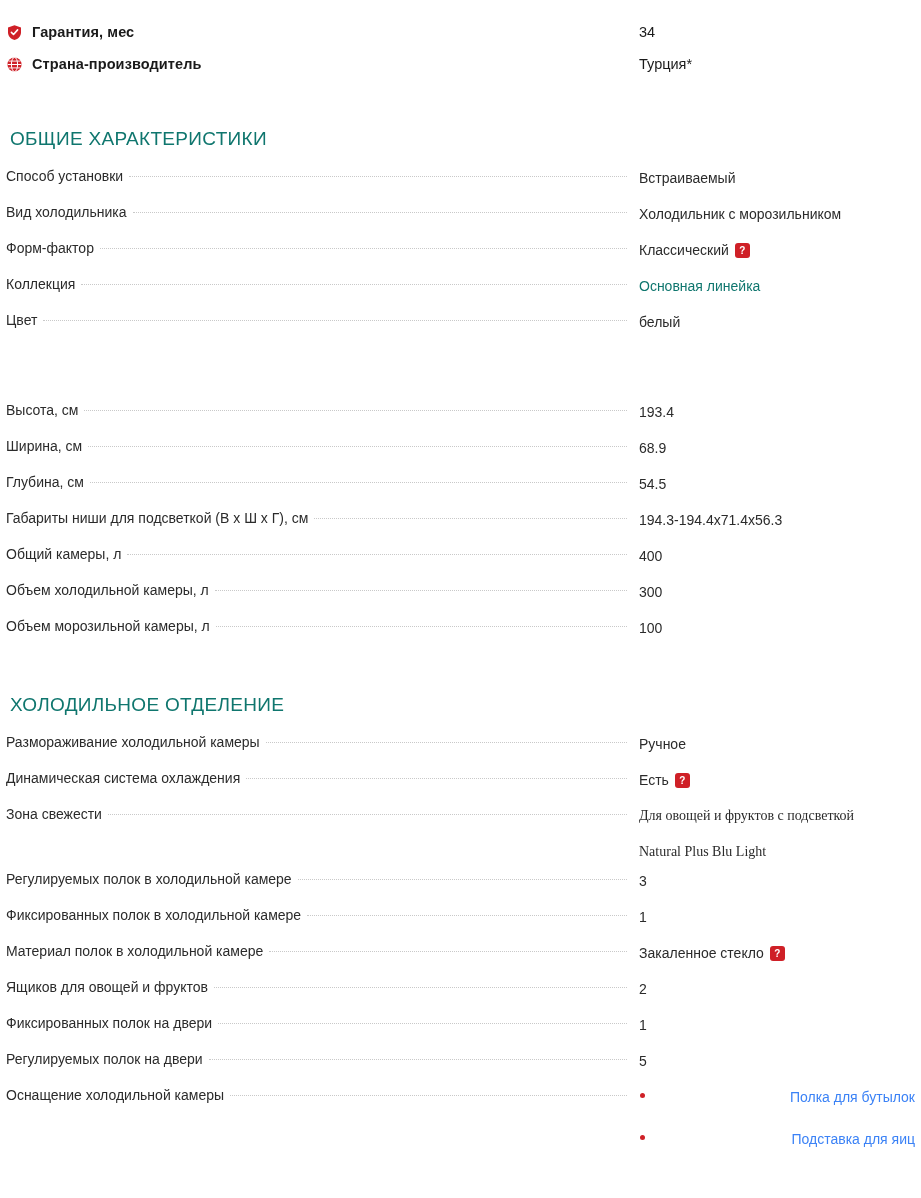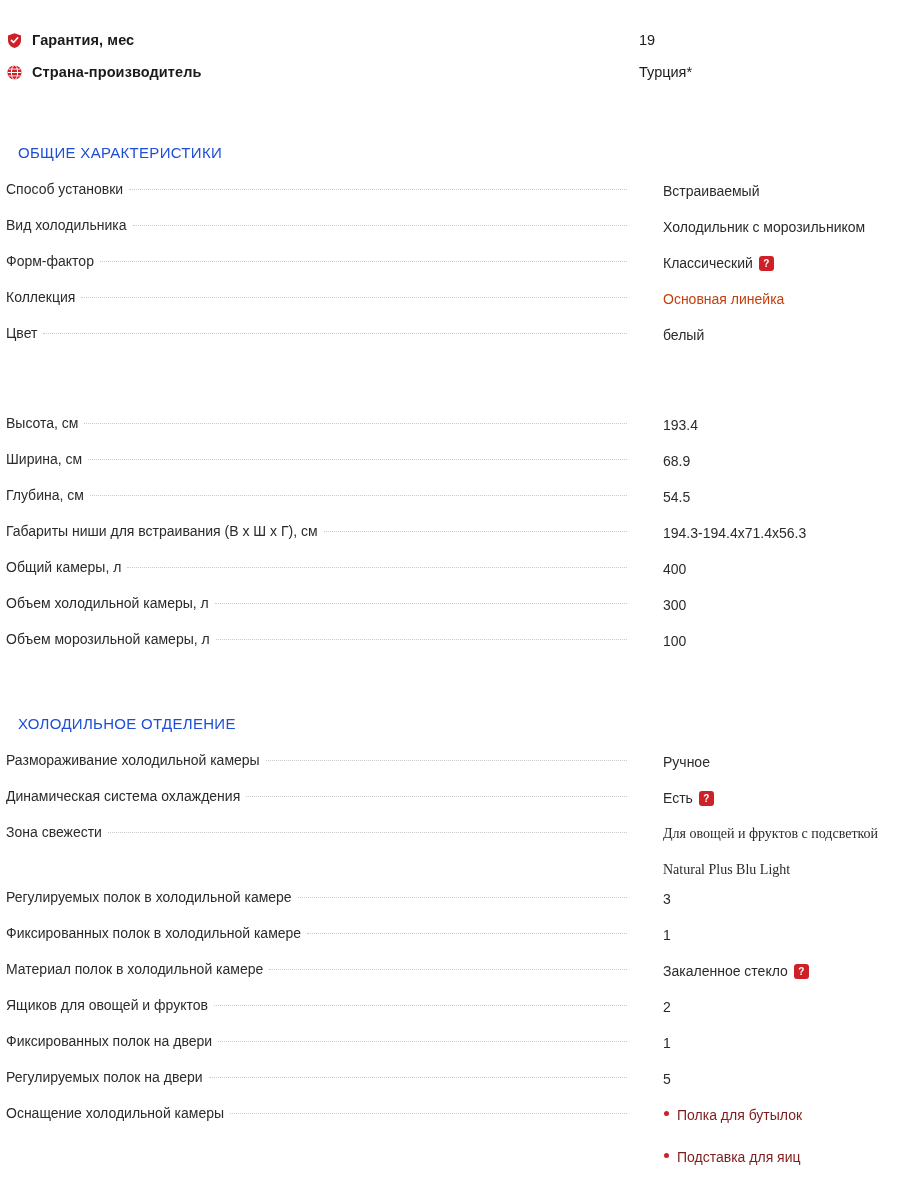--- a/index.html
+++ b/index.html
@@ -17,21 +17,21 @@
     -webkit-font-smoothing: antialiased;
   }
   .page {
     width: 921px;
     padding: 0 6px;
     position: relative;
   }
 
   
   .top-rows {
-    padding-top: 24px;
+    padding-top: 16px;
   }
   .hl-row {
     display: flex;
     align-items: center;
     height: 32px;
     position: relative;
   }
   .hl-left {
     display: flex;
     align-items: center;
@@ -53,36 +53,35 @@
     color: #1a1a1a;
     letter-spacing: 0.1px;
   }
   .hl-value {
     font-size: 14.5px;
     color: #1a1a1a;
   }
 
   
   .section-title {
-    color: #1d4ed8;
-    font-size: 15px;
+    color: #0f766e;
+    font-size: 19px;
     letter-spacing: 0.3px;
-    margin: 12px;
+    margin: 4px;
     padding: 0;
     font-weight: normal;
   }
   .sec-gap-1 { height: 44px; }
 
   
   .spec-row {
     display: flex;
     align-items: flex-start;
     min-height: 36px;
     padding-top: 8px;
-    gap: 24px;
   }
   .spec-name-wrap {
     width: 633px;
     flex: 0 0 633px;
     display: flex;
     align-items: baseline;
     overflow: hidden;
     position: relative;
   }
   .spec-name {
@@ -101,37 +100,38 @@
     margin-right: 12px;
   }
   .spec-value {
     flex: 1 1 auto;
     font-size: 14px;
     color: #2b2b2b;
     line-height: 1.45;
     max-width: 280px;
   }
   .spec-value.link {
-    color: #c2410c;
+    color: #0f766e;
   }
   .spec-value .sub-line {
     display: block;
     margin-top: 16px;
   }
   .bullet-list {
     margin: 0;
     padding: 0;
     list-style: none;
   }
   .bullet-list li {
     position: relative;
     padding-left: 14px;
     margin-bottom: 22px;
     font-size: 14px;
-    color: #7f1d1d;
+    color: #3b82f6;
+    text-align: right;
   }
   .bullet-list li:before {
     content: "";
     position: absolute;
     left: 1px;
     top: 6px;
     width: 5px;
     height: 5px;
     border-radius: 50%;
     background: #cf2027;
@@ -168,21 +168,21 @@
     <div class="hl-row">
       <div class="hl-left">
         <span class="hl-icon">
           <svg width="17" height="17" viewBox="0 0 17 17" aria-hidden="true">
             <path d="M8.5 1.2 L15 3.4 V8.4 C15 12.1 12.2 14.9 8.5 16 C4.8 14.9 2 12.1 2 8.4 V3.4 Z" fill="#cf2027"></path>
             <path d="M5.4 8.4 L7.5 10.5 L11.6 5.9" stroke="#ffffff" stroke-width="1.6" fill="none" stroke-linecap="round" stroke-linejoin="round"></path>
           </svg>
         </span>
         <span class="hl-label">Гарантия, мес</span>
       </div>
-      <span class="hl-value">19</span>
+      <span class="hl-value">34</span>
     </div>
 
     <div class="hl-row">
       <div class="hl-left">
         <span class="hl-icon">
           <svg width="17" height="17" viewBox="0 0 17 17" aria-hidden="true">
             <circle cx="8.5" cy="8.5" r="7.1" fill="#cf2027"></circle>
             <ellipse cx="8.5" cy="8.5" rx="3.1" ry="7.1" fill="none" stroke="#ffffff" stroke-width="1"></ellipse>
             <line x1="1.6" y1="8.5" x2="15.4" y2="8.5" stroke="#ffffff" stroke-width="1"></line>
             <line x1="2.6" y1="5.1" x2="14.4" y2="5.1" stroke="#ffffff" stroke-width="0.9"></line>
@@ -267,21 +267,21 @@
       <div class="spec-row">
         <div class="spec-name-wrap">
           <span class="spec-name">Глубина, см</span>
           <span class="leader"></span>
         </div>
         <div class="spec-value"><span>54.5</span></div>
       </div>
 
       <div class="spec-row">
         <div class="spec-name-wrap">
-          <span class="spec-name">Габариты ниши для встраивания (В х Ш х Г), см</span>
+          <span class="spec-name">Габариты ниши для подсветкой (В х Ш х Г), см</span>
           <span class="leader"></span>
         </div>
         <div class="spec-value"><span>194.3-194.4x71.4x56.3</span></div>
       </div>
 
       <div class="spec-row">
         <div class="spec-name-wrap">
           <span class="spec-name">Общий камеры, л</span>
           <span class="leader"></span>
         </div>

